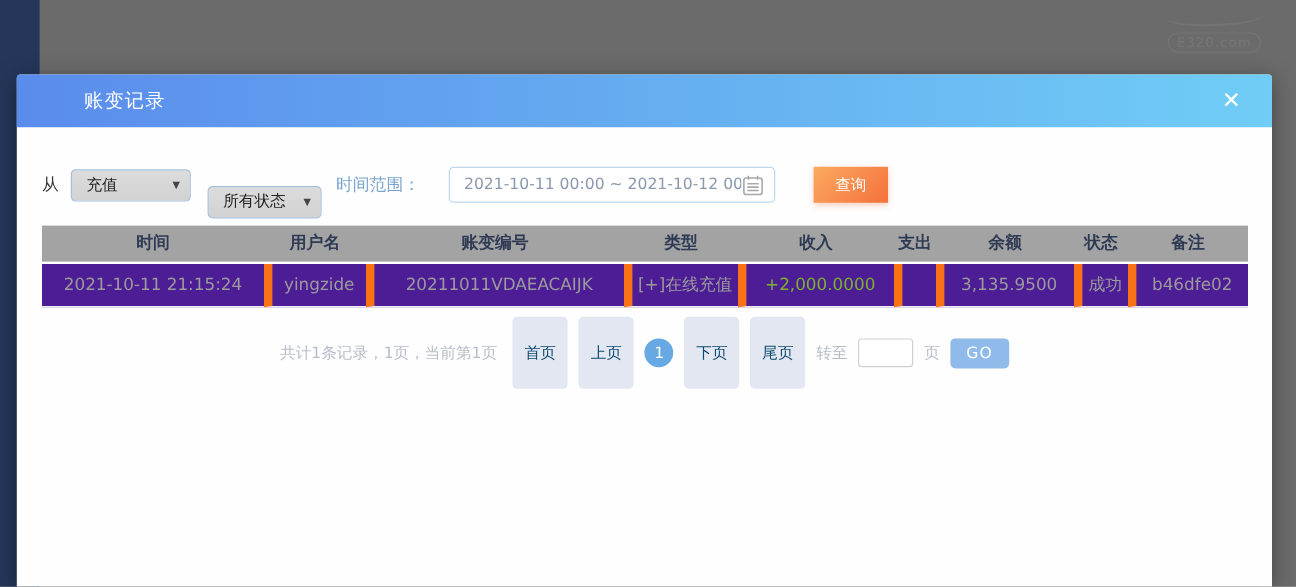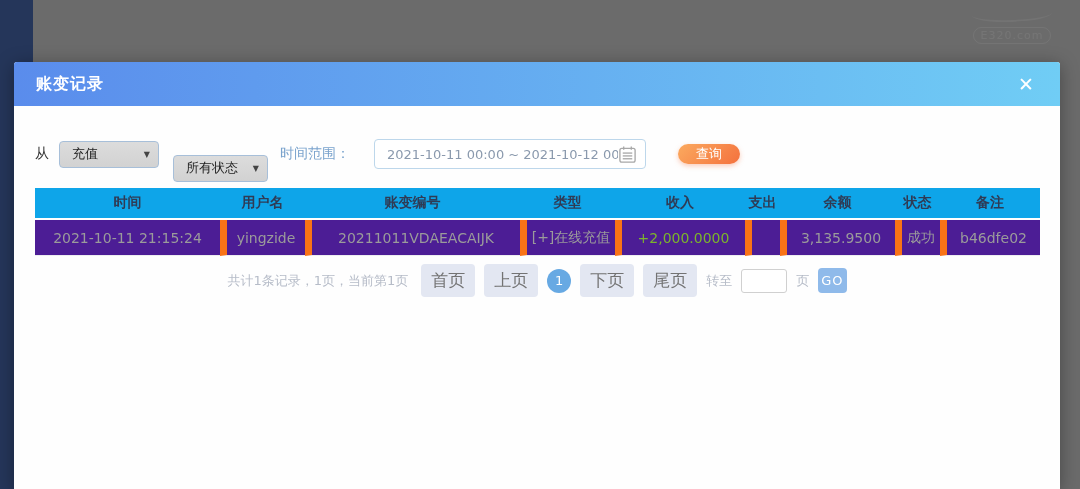--- a/index.html
+++ b/index.html
@@ -8,53 +8,53 @@
 
   
   .page-sidebar { position: absolute; left: 0; top: 0; width: 33px; height: 489px; background: #25365a; }
   .watermark { position: absolute; right: 22px; top: 6px; width: 92px; text-align: center; opacity: 0.55; pointer-events: none; }
   .watermark .squiggle { height: 16px; border-bottom: 2px solid rgba(255,255,255,0.10); border-radius: 50%; margin: 0 6px 2px; transform: rotate(-2deg); }
   .watermark .pill { display: inline-block; font-size: 11px; letter-spacing: 1px; color: rgba(255,255,255,0.13); border: 1px solid rgba(255,255,255,0.12); border-radius: 9px; padding: 1px 7px; }
 
   
   .modal { position: absolute; left: 14px; top: 62px; width: 1046px; height: 427px; background: #fefefe; border-radius: 3px 3px 0 0; box-shadow: 0 3px 18px rgba(0,0,0,0.35); }
   .modal-header { height: 44px; background: linear-gradient(90deg, #5a8cec 0%, #70cdf5 100%); border-radius: 3px 3px 0 0; display: flex; align-items: center; justify-content: space-between; padding: 0 26px 0 22px; }
-  .modal-title { color: #ffffff; font-size: 16px; font-weight: bold; letter-spacing: 1px; }
+  .modal-title { color: #ffffff; font-size: 16px; font-weight: normal; letter-spacing: 1px; margin-left: 34px; }
   .modal-close { color: #ffffff; font-size: 19px; font-weight: bold; cursor: pointer; line-height: 1; }
 
   .modal-body { padding: 33px 21px 0 21px; }
 
   
   .filter-row { display: flex; align-items: center; height: 30px; }
   .lbl-from { font-size: 14px; color: #333; margin-right: 10px; }
   .select { height: 27px; background: linear-gradient(#dcdcdc, #d2d2d2); border: 1px solid #a7bfd9; border-radius: 4px; display: flex; align-items: center; justify-content: space-between; padding: 0 8px 0 12px; font-size: 13px; color: #222; cursor: pointer; }
   .select.type { width: 100px; margin-right: 14px; gap: 16px; }
   .select.status { width: 95px; margin-top: 28px; }
   .select .caret { font-size: 8px; color: #444; }
   .lbl-range { font-size: 14px; color: #7aa3cd; margin: 0 24px 0 12px; }
   .range-box { width: 272px; height: 30px; border: 1px solid #bdd7eb; border-radius: 4px; background: #fff; display: flex; align-items: center; padding: 0 8px 0 12px; }
   .range-box input { flex: 1; border: none; outline: none; font-size: 13px; color: #8a99ad; font-family: inherit; background: transparent; }
   .cal-icon { width: 19px; height: 19px; flex: 0 0 auto; }
-  .btn-query { margin-left: 32px; width: 62px; height: 20px; border: none; border-radius: 10px; background: linear-gradient(135deg, #fbaa5f 0%, #f4713d 100%); color: #ffffff; font-size: 13px; cursor: pointer; box-shadow: 0 2px 5px rgba(244,113,61,0.35); font-family: inherit; }
+  .btn-query { margin-left: 32px; width: 62px; height: 30px; border: none; border-radius: 0; background: linear-gradient(135deg, #fbaa5f 0%, #f4713d 100%); color: #ffffff; font-size: 13px; cursor: pointer; box-shadow: 0 2px 5px rgba(244,113,61,0.35); font-family: inherit; }
 
   
   table.records { width: 1005px; margin-top: 19px; border-collapse: separate; border-spacing: 0; table-layout: fixed; }
-  table.records th { height: 32px; background: #0ea5e9; color: #2f3b55; font-size: 14px; font-weight: bold; text-align: center; border-bottom: 2px solid #fefefe; }
+  table.records th { height: 32px; background: #a3a3a3; color: #2f3b55; font-size: 14px; font-weight: bold; text-align: center; border-bottom: 2px solid #fefefe; }
   table.records td { height: 36px; font-size: 14px; color: #9b9b9b; text-align: center; border-bottom: 1px solid #ededf0; background: #4c1d95; }
   table.records td + td { border-left: 7px solid #f97316; }
   table.records td.income { color: #7cb42c; }
 
   
   .pager { margin-top: 8px; display: flex; align-items: center; justify-content: center; gap: 9px; }
   .pager .summary { font-size: 13px; color: #b6bcc8; margin-right: 4px; }
-  .pg-btn { background: #e3e7f2; color: #737373; font-size: 17px; border: none; border-radius: 4px; padding: 5px 10px; cursor: pointer; font-family: inherit; }
+  .pg-btn { background: #e3e7f2; color: #0c4a6e; font-size: 13px; border: none; border-radius: 4px; padding: 21px 10px; cursor: pointer; font-family: inherit; }
   .pg-current { width: 24px; height: 24px; border-radius: 50%; background: #67a9e3; color: #fff; font-size: 13px; display: flex; align-items: center; justify-content: center; cursor: default; }
   .pg-goto-lbl, .pg-page-lbl { font-size: 13px; color: #b6bcc8; }
   .pg-input { width: 46px; height: 24px; border: 1px solid #d0d0d0; border-radius: 3px; outline: none; font-size: 13px; color: #666; text-align: center; font-family: inherit; }
-  .pg-go { background: #8fbaea; color: #ffffff; font-size: 13px; border: none; border-radius: 4px; padding: 5px 3px; cursor: pointer; letter-spacing: 1px; font-family: inherit; }
+  .pg-go { background: #8fbaea; color: #ffffff; font-size: 13px; border: none; border-radius: 4px; padding: 5px 13px; cursor: pointer; letter-spacing: 1px; font-family: inherit; }
 </style>
 </head>
 <body>
 
 <div class="page-sidebar"></div>
 <div class="watermark">
   <div class="squiggle"></div>
   <span class="pill">E320.com</span>
 </div>
 

